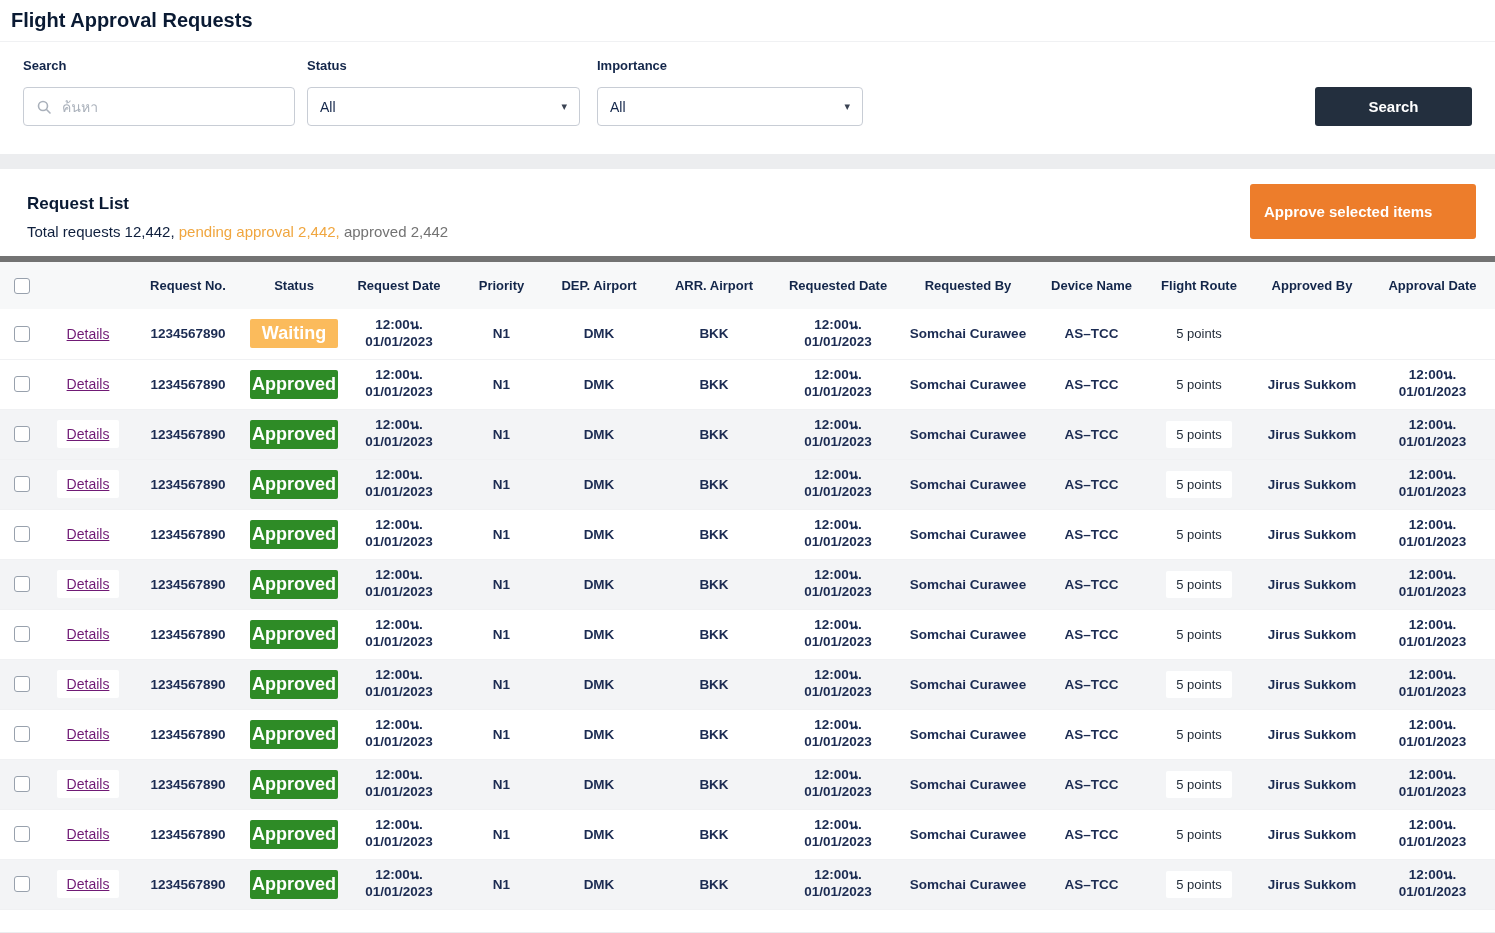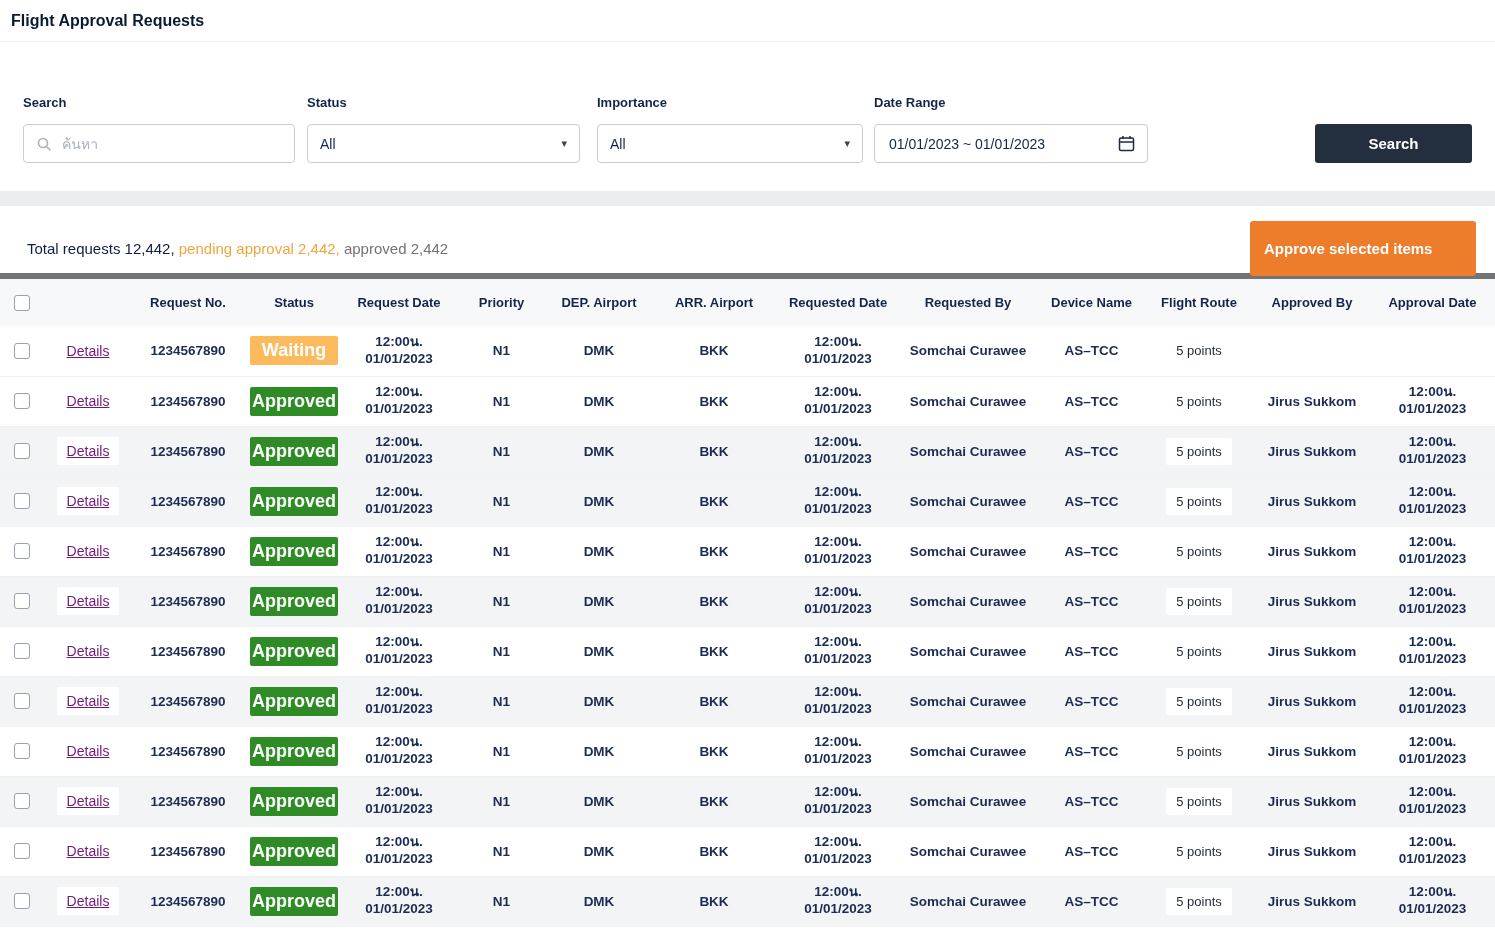--- a/index.html
+++ b/index.html
@@ -6,31 +6,31 @@
   html, body { margin: 0; padding: 0; }
   body {
     width: 1495px; height: 933px;
     background: #ecedef;
     font-family: "Liberation Sans", sans-serif;
     color: #13264a;
     overflow: hidden;
   }
   
   .topbar { height: 42px; background: #fff; display: flex; align-items: center; padding: 0 11px; border-bottom: 1px solid #f0f1f3; }
-  .topbar-title { font-size: 16px; font-weight: 700; color: #0a1a33; }
+  .topbar-title { font-size: 20px; font-weight: 700; color: #0a1a33; }
 
   
   .filter-card { background: #fff; padding: 16px 23px 28px; }
   .filter-row { display: flex; align-items: flex-end; }
   .fgroup { display: flex; flex-direction: column; }
   .flabel { font-size: 13px; font-weight: 700; color: #13264a; margin-bottom: 14px; }
   .control { height: 39px; border: 1px solid #c8cdd5; border-radius: 4px; background: #fff; display: flex; align-items: center; padding: 0 12px; font-size: 14px; color: #13264a; }
   .w-search { width: 272px; margin-right: 12px; }
   .w-status { width: 273px; margin-right: 17px; }
-  .w-importance { width: 266px; margin-right: 11px; margin-top: 37px; }
+  .w-importance { width: 266px; margin-right: 11px; }
   .w-date { width: 274px; }
   .control input { border: none; outline: none; flex: 1; min-width: 0; font-size: 14px; color: #13264a; font-family: inherit; background: transparent; }
   .control input::placeholder { color: #aab1bb; }
   .caret { margin-left: auto; font-size: 11px; color: #3a4353; }
   .search-icon svg, .calendar-icon svg { display: block; }
   .search-icon { margin-right: 8px; display: flex; }
   .calendar-icon { margin-left: auto; display: flex; }
   .search-btn { margin-left: auto; width: 157px; height: 39px; background: #232f3e; color: #fff; font-weight: 700; font-size: 15px; border: none; border-radius: 3px; cursor: pointer; font-family: inherit; }
 
   
@@ -90,41 +90,28 @@
     </div>
 
     <div class="fgroup w-importance">
       <span class="flabel">Importance</span>
       <div class="control">
         <span>All</span>
         <span class="caret">▾</span>
       </div>
     </div>
 
-    <div class="fgroup w-date">
-      <span class="flabel">Date Range</span>
-      <div class="control">
-        <input type="text" value="01/01/2023 ~ 01/01/2023" style="">
-        <span class="calendar-icon">
-          <svg width="17" height="17" viewBox="0 0 17 17">
-              <rect x="1.5" y="3" width="14" height="12.5" rx="1.5" fill="none" stroke="#1d2b45" stroke-width="1.5"></rect>
-              <line x1="1.5" y1="7" x2="15.5" y2="7" stroke="#1d2b45" stroke-width="1.5"></line>
-              <line x1="5" y1="1" x2="5" y2="4" stroke="#1d2b45" stroke-width="1.5"></line>
-              <line x1="12" y1="1" x2="12" y2="4" stroke="#1d2b45" stroke-width="1.5"></line>
-            </svg>
-        </span>
-      </div>
-    </div>
 
     <button class="search-btn">Search</button>
   </div>
 </div>
 
 <div class="main-card">
   <div class="list-head">
+    <h2 class="list-title">Request List</h2>
     <div class="list-summary">
       <span>Total requests 12,442,</span>
       <span class="sum-pending">pending approval 2,442,</span>
       <span class="sum-approved">approved 2,442</span>
     </div>
     <button class="approve-btn">Approve selected items</button>
   </div>
 
   <table>
     <colgroup>

